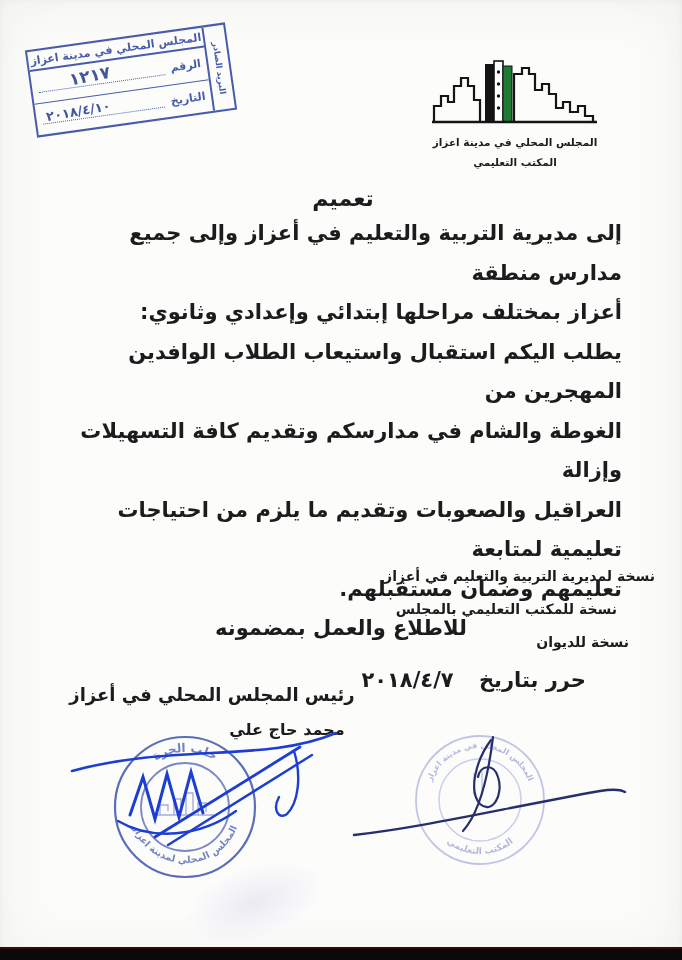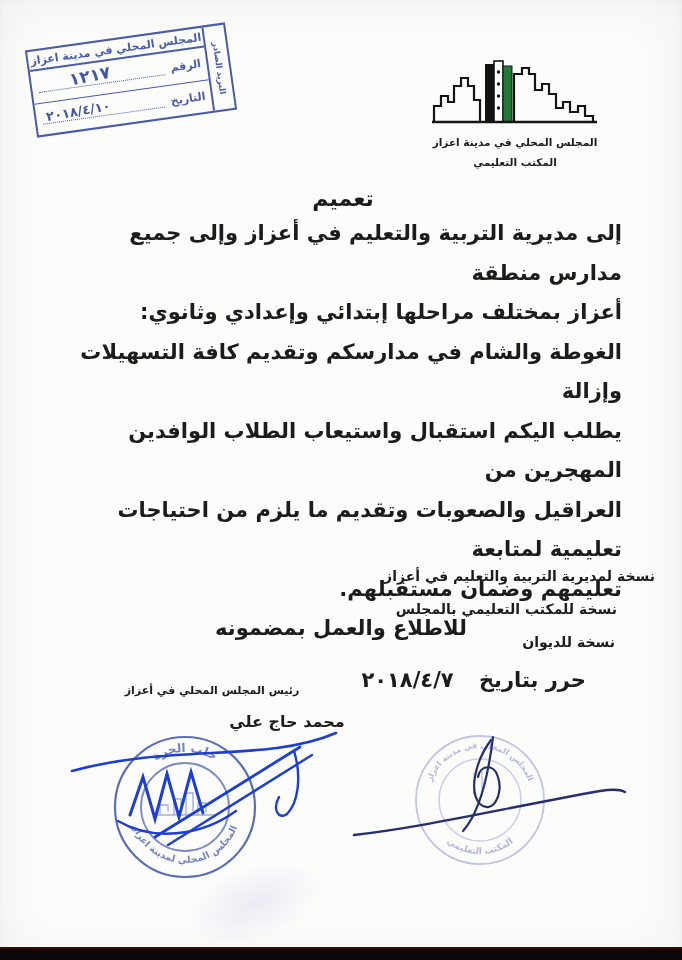--- a/index.html
+++ b/index.html
@@ -52,24 +52,24 @@
   .body-text { position:absolute; right:60px; top:214px; width:562px;
                font-size:21px; font-weight:bold; line-height:39.5px; text-align:right; }
   .body-text .closing { text-align:center; }
   .body-text .dateline { text-align:right; padding-left:0; padding-right:0;
                          direction:rtl; margin-top:12px; padding-inline-start:0; }
   .body-text .dateline span { display:inline-block; margin-right:18px; }
   
   .copies { position:absolute; right:27px; top:560px; width:420px;
             font-size:14px; font-weight:bold; line-height:33px; text-align:right; }
   .copies .c2 { margin-right:38px; }
-  .copies .c3 { margin-right:40px; }
+  .copies .c3 { margin-right:26px; }
   
   .sig { position:absolute; width:300px; text-align:center; font-weight:bold; }
-  .sig .t { font-size:11px; white-space:nowrap; }
+  .sig .t { font-size:18px; white-space:nowrap; }
   .sig .n { font-size:16px; margin-top:15px; white-space:nowrap; }
   .sig-left  { right:auto; left:62px;  top:684px; }
   .sig-right { right:auto; left:360px; top:682px; }
   .sig-left  .n { transform:translateX(75px); }
   .sig-right .n { transform:translateX(35px); }
   
   .svgabs { position:absolute; }
   .smudge { position:absolute; left:180px; top:865px; width:150px; height:75px;
             background:radial-gradient(ellipse at center, rgba(150,140,205,.16), transparent 68%);
             transform:rotate(-18deg); }
@@ -115,22 +115,22 @@
     </svg>
     <div class="org">المجلس المحلي في مدينة اعزاز</div>
     <div class="office">المكتب التعليمي</div>
   </div>
 
   <div class="doc-title">تعميم</div>
 
   <div class="body-text">
     <div>إلى مديرية التربية والتعليم في أعزاز وإلى جميع مدارس منطقة</div>
     <div>أعزاز بمختلف مراحلها إبتدائي وإعدادي وثانوي:</div>
+    <div>يطلب اليكم استقبال واستيعاب الطلاب الوافدين المهجرين من</div>
     <div>الغوطة والشام في مدارسكم وتقديم كافة التسهيلات وإزالة</div>
-    <div>يطلب اليكم استقبال واستيعاب الطلاب الوافدين المهجرين من</div>
     <div>العراقيل والصعوبات وتقديم ما يلزم من احتياجات تعليمية لمتابعة</div>
     <div>تعليمهم وضمان مستقبلهم.</div>
     <div class="closing">للاطلاع والعمل بمضمونه</div>
     <div class="dateline">
       <span>
         <span>حرر بتاريخ</span>
         <span>٢٠١٨/٤/٧</span>
       </span>
     </div>
   </div>

